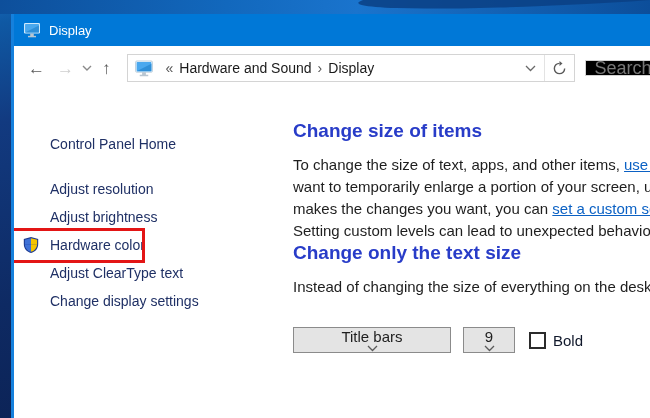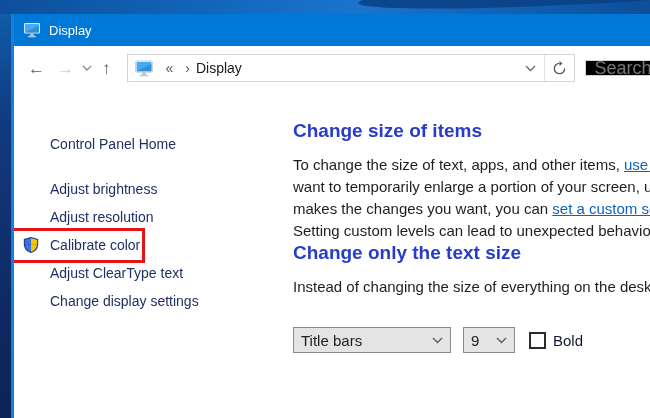--- a/index.html
+++ b/index.html
@@ -54,21 +54,21 @@
   .red-box { position:absolute; left:-43px; top:-8px; width:138px; height:35px;
     border:3px solid #e31515; pointer-events:none; z-index:5; }
 
   .main { flex:1; padding:30px 0 0 14px; overflow:hidden; }
   h1.section-h { font-size:19px; font-weight:700; color:#283cc8; margin-bottom:12px; white-space:nowrap; }
   .para { font-size:15px; color:#1e1e1e; line-height:22px; white-space:nowrap; }
   .para a { color:#0b61c4; text-decoration:underline; }
   .section2 { }
   .controls { margin-top:29px; display:flex; align-items:center; }
   .select { height:26px; background:#e4e4e4; border:1px solid #8b8b8b; display:flex; align-items:center;
-    padding:0 7px; font-size:15px; color:#1e1e1e; }
+    padding:0 7px; font-size:15px; color:#1e1e1e;flex-direction:column; }
   .select .sel-label { flex:1; white-space:nowrap; }
   .select-1 { width:158px; margin-right:12px; }
   .select-2 { width:52px; margin-right:14px; }
   .checkbox { width:17px; height:17px; background:#fff; border:2px solid #2b2b2b; margin-right:7px; flex:0 0 auto; }
   .cb-label { font-size:15px; color:#0f172a; }
 </style>
 </head>
 <body>
 
 <div class="wallpaper">
@@ -100,20 +100,21 @@
 
     <div class="addressbar">
       <svg class="crumb-icon" viewBox="0 0 20 18">
         <rect x="1" y="1" width="18" height="12" rx="1.5" fill="#e8f4fd" stroke="#9fb6c6" stroke-width="0.6"></rect>
         <rect x="2.2" y="2.2" width="15.6" height="9.6" rx="0.8" fill="#4aa8ee"></rect>
         <path d="M2.2 11.8 L17.8 4 L17.8 11.8 Z" fill="#2f8fd8"></path>
         <rect x="8" y="13" width="4" height="3" fill="#b9c6d1"></rect>
         <rect x="5.5" y="15.6" width="9" height="1.6" fill="#b9c6d1"></rect>
       </svg>
       <span class="crumb-sep">«</span>
+      <span class="crumb">Hardware and Sound</span>
       <span class="crumb-sep">›</span>
       <span class="crumb">Display</span>
       <span class="addr-spacer"></span>
       <span class="addr-dd">
         <svg width="11" height="7" viewBox="0 0 11 7">
             <polyline points="1,1 5.5,5.5 10,1" fill="none" stroke="#6a6a6a" stroke-width="1.3"></polyline>
           </svg>
       </span>
       <span class="refresh-btn">
         <svg width="15" height="15" viewBox="0 0 16 16">
@@ -123,34 +124,34 @@
       </span>
     </div>
 
     <div class="searchbox">Search</div>
   </div>
 
   <div class="win-body">
 
     <div class="sidebar">
       <a class="side-link side-home">Control Panel Home</a>
+      <a class="side-link">Adjust resolution</a>
       <a class="side-link">Adjust brightness</a>
-      <a class="side-link">Adjust resolution</a>
       <div class="side-row">
         <div class="red-box"></div>
         <svg class="shield" viewBox="0 0 20 20">
           <path d="M10 1 L18 3.2 V9 C18 14.5 14.5 17.8 10 19 C5.5 17.8 2 14.5 2 9 V3.2 Z" fill="#1d3a8f"></path>
           <path d="M10 2.4 L16.8 4.2 V9.6 H10 Z" fill="#f4c400"></path>
           <path d="M10 2.4 L3.2 4.2 V9.6 H10 Z" fill="#3f71d6"></path>
           <path d="M3.2 9.6 H10 V17.6 C6.3 16.4 3.6 13.6 3.2 9.6 Z" fill="#3f71d6" opacity="0"></path>
           <path d="M10 9.6 H3.2 C3.6 13.7 6.4 16.5 10 17.6 Z" fill="#2a59c4"></path>
           <path d="M10 9.6 H16.8 C16.4 13.7 13.6 16.5 10 17.6 Z" fill="#f4c400"></path>
           <path d="M10 9.6 H3.2 C3.6 13.7 6.4 16.5 10 17.6 Z" fill="#3f71d6"></path>
         </svg>
-        <a class="side-link">Calibrate color</a>
+        <a class="side-link">Hardware color</a>
       </div>
       <a class="side-link">Adjust ClearType text</a>
       <a class="side-link">Change display settings</a>
     </div>
 
     <div class="main">
 
       <div class="section">
         <h1 class="section-h">Change size of items</h1>
         <div class="para"><span>To change the size of text, apps, and other items, </span><a href="#">use the</a></div>

